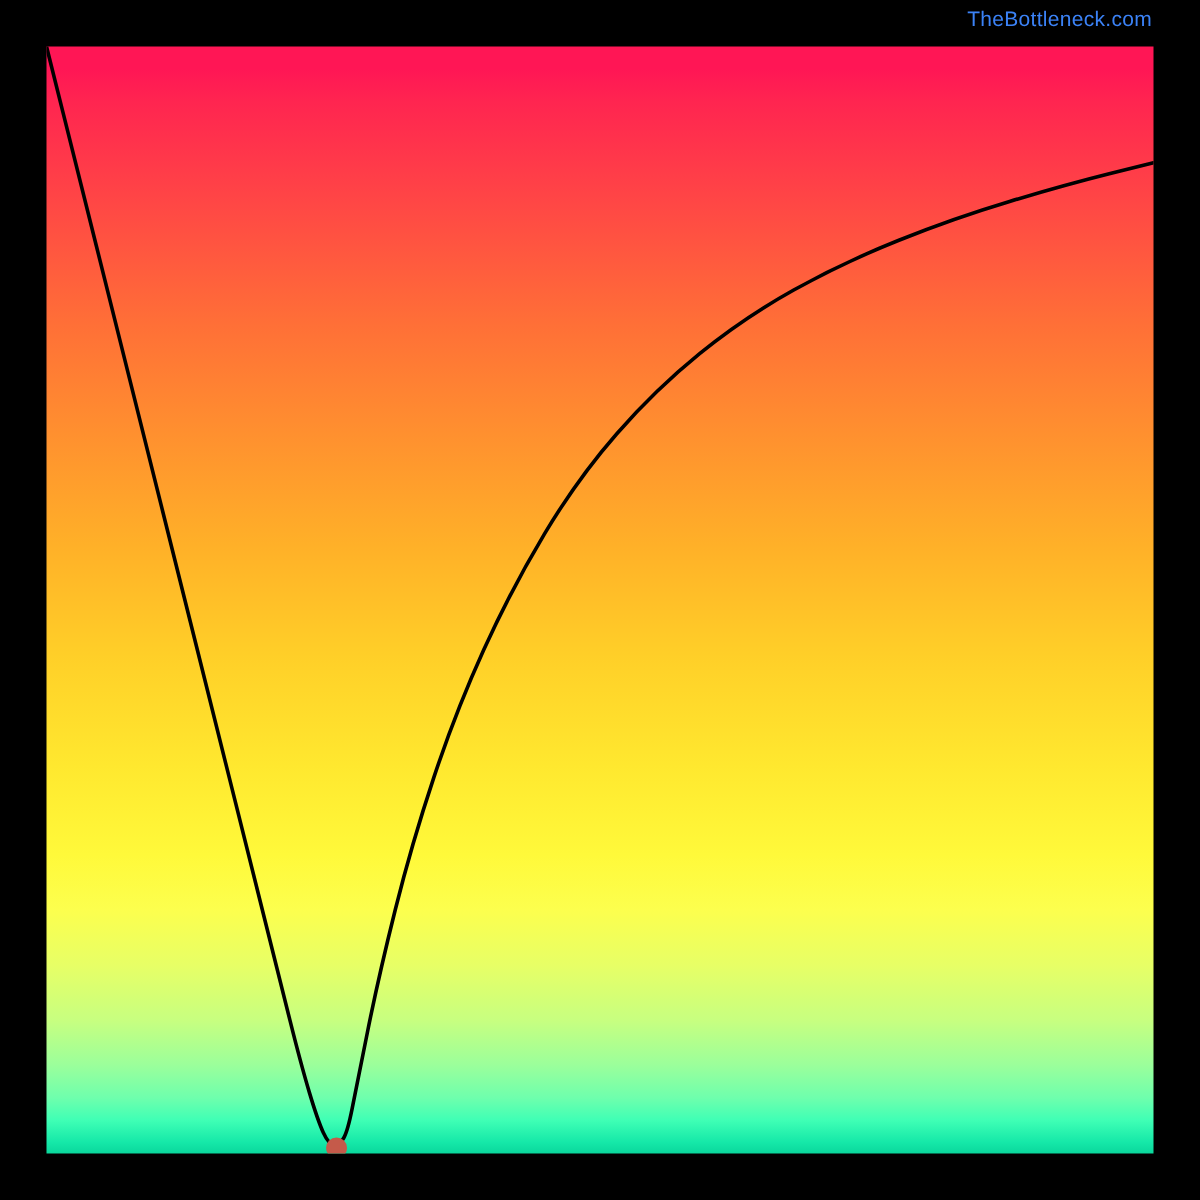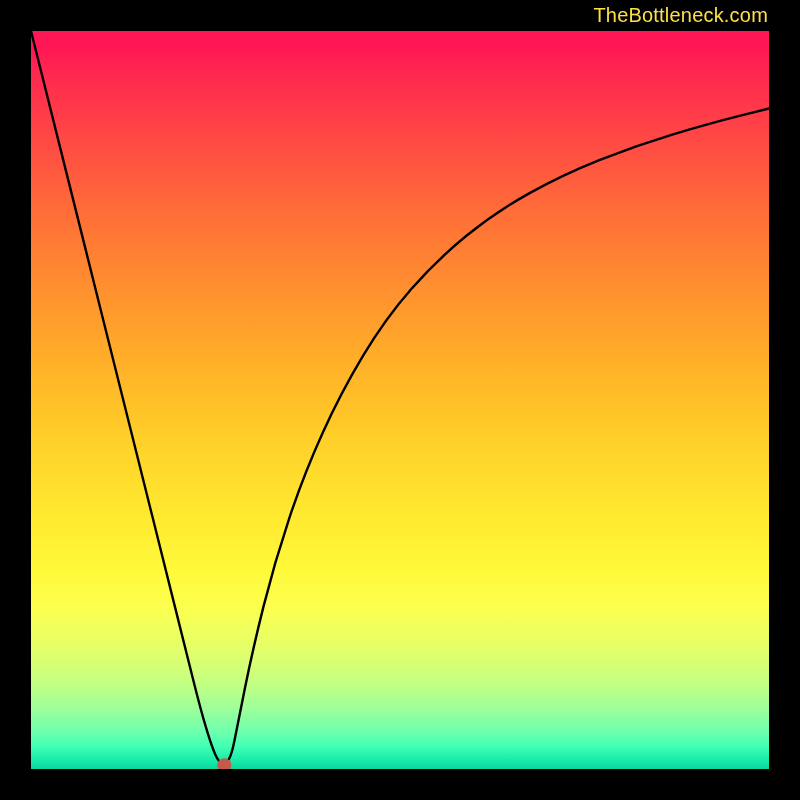--- a/index.html
+++ b/index.html
@@ -3,22 +3,22 @@
 <meta charset="utf-8">
 <style>
   * { margin: 0; padding: 0; box-sizing: border-box; }
   html, body { width: 800px; height: 800px; overflow: hidden; }
   body { background: #000; font-family: Arial, Helvetica, sans-serif; position: relative; }
 
   .watermark {
     position: absolute;
     top: 4px;
     right: 32px;
-    color: #fde047;
-    font-size: 20px;
+    color: #3b82f6;
+    font-size: 14px;
     letter-spacing: 0.2px;
     z-index: 3;
   }
 
   .plot-frame {
     position: absolute;
     left: 31px;
     top: 31px;
     width: 738px;
     height: 738px;

